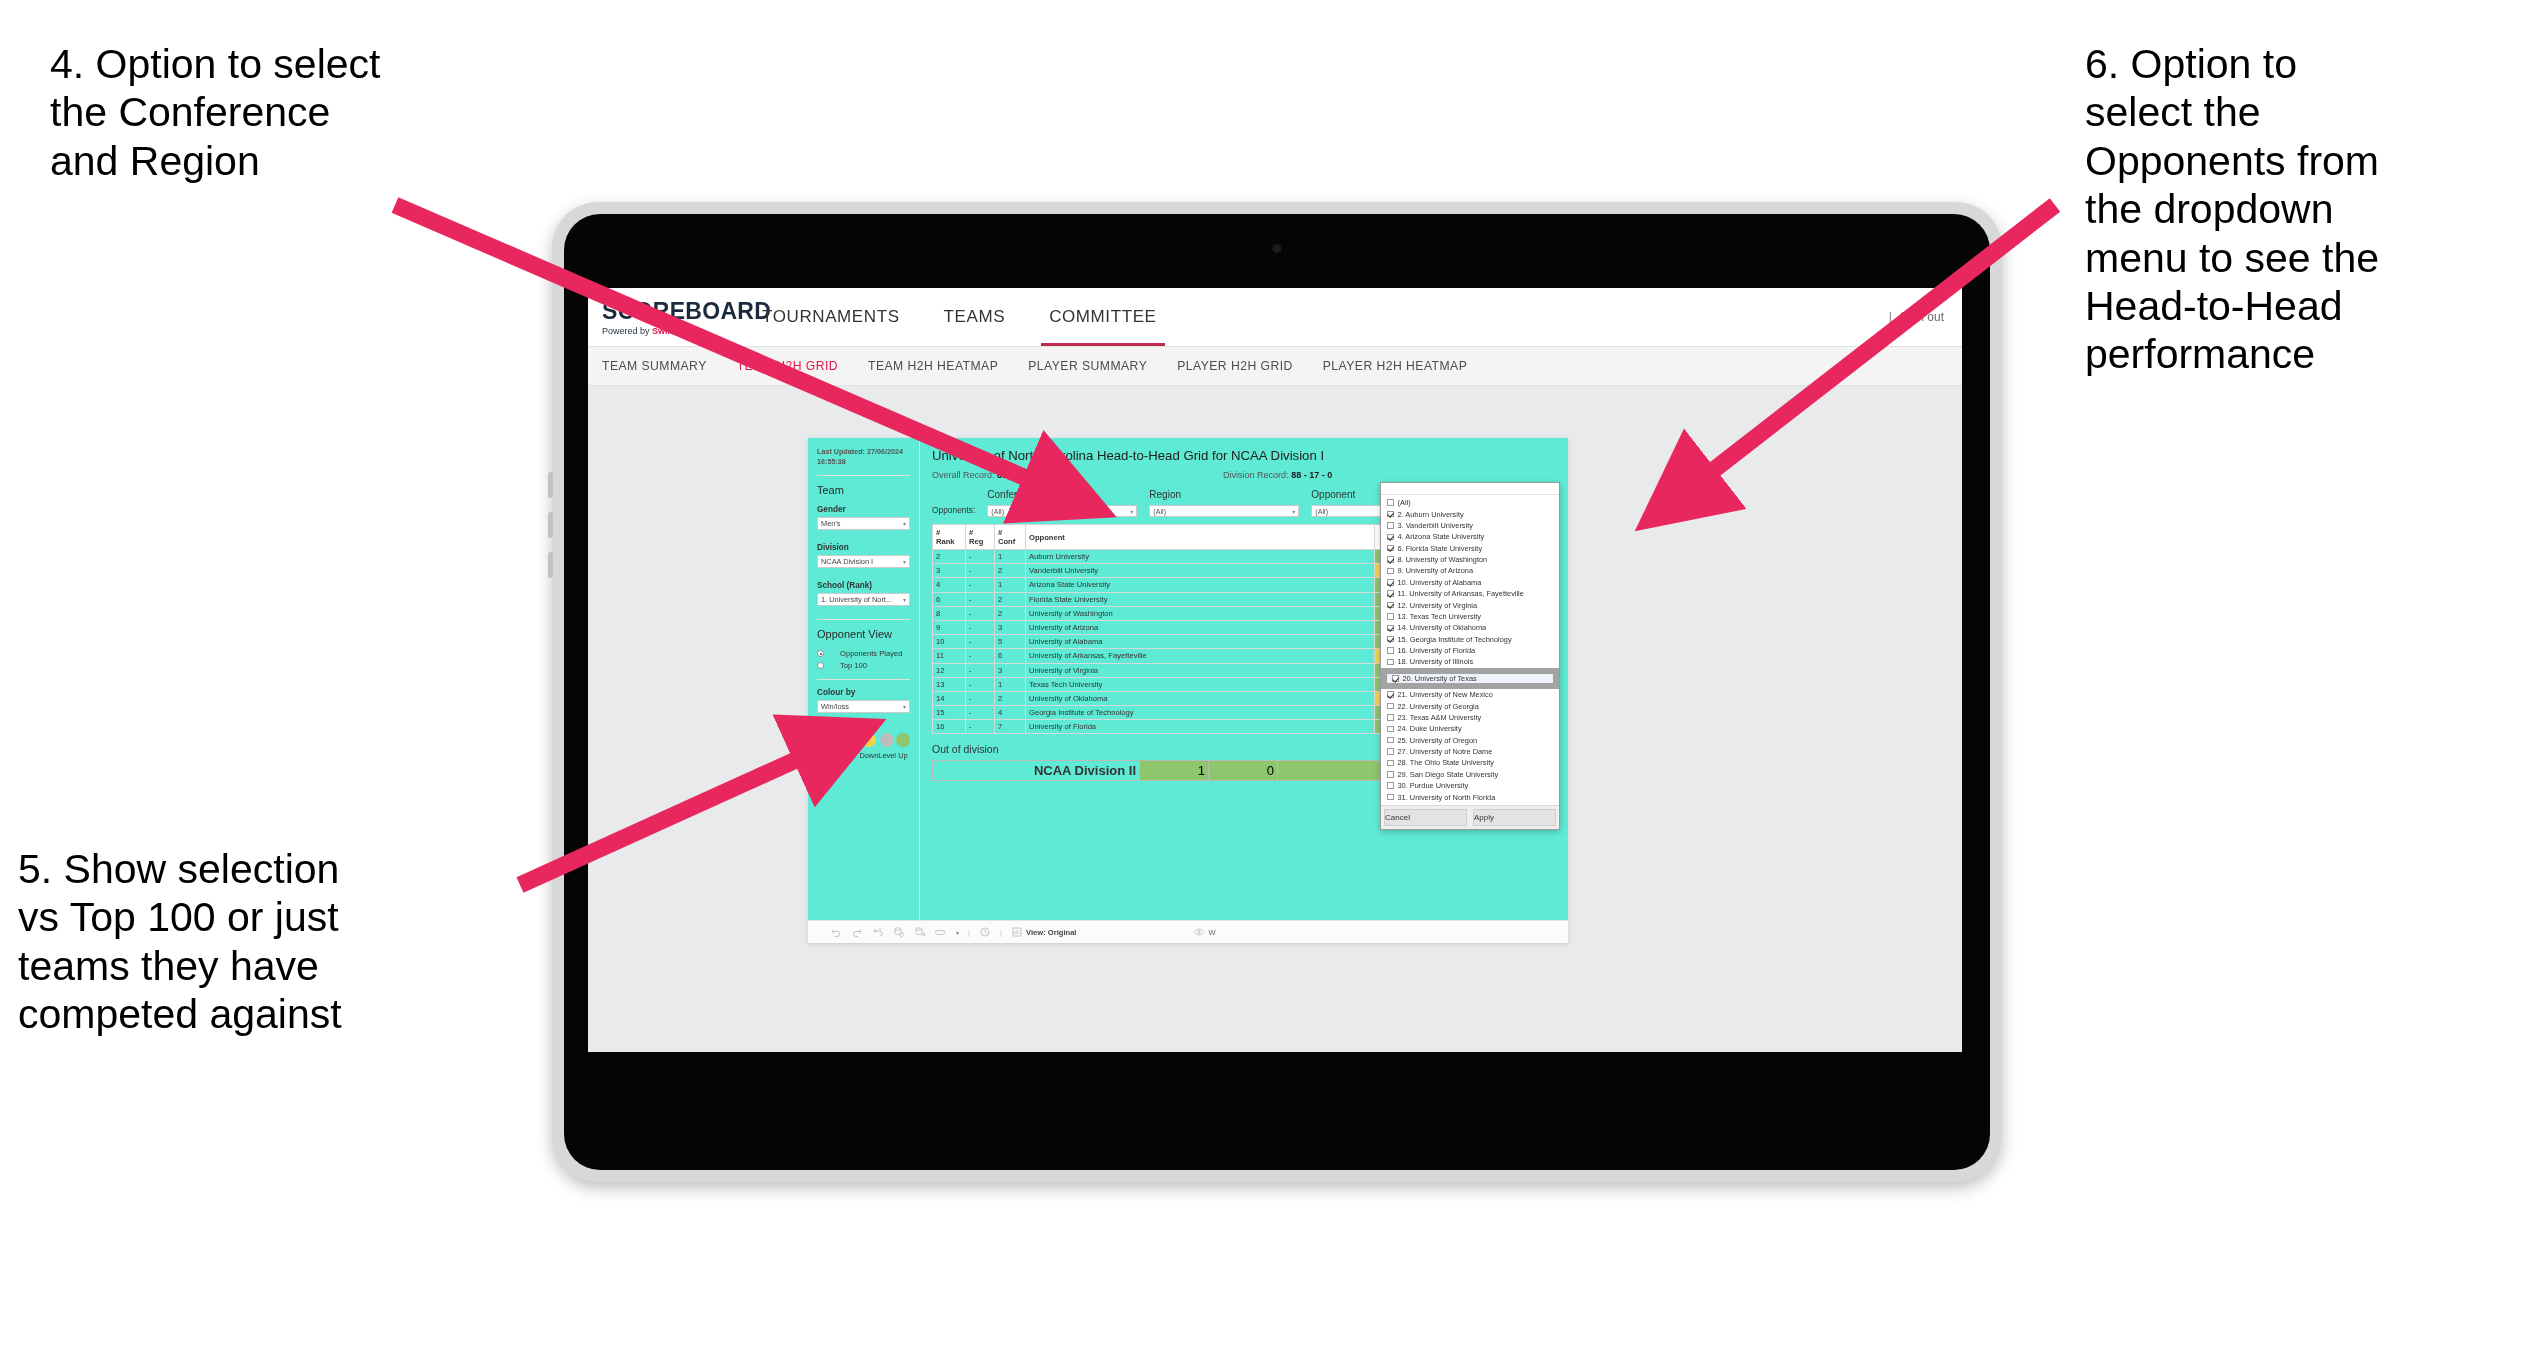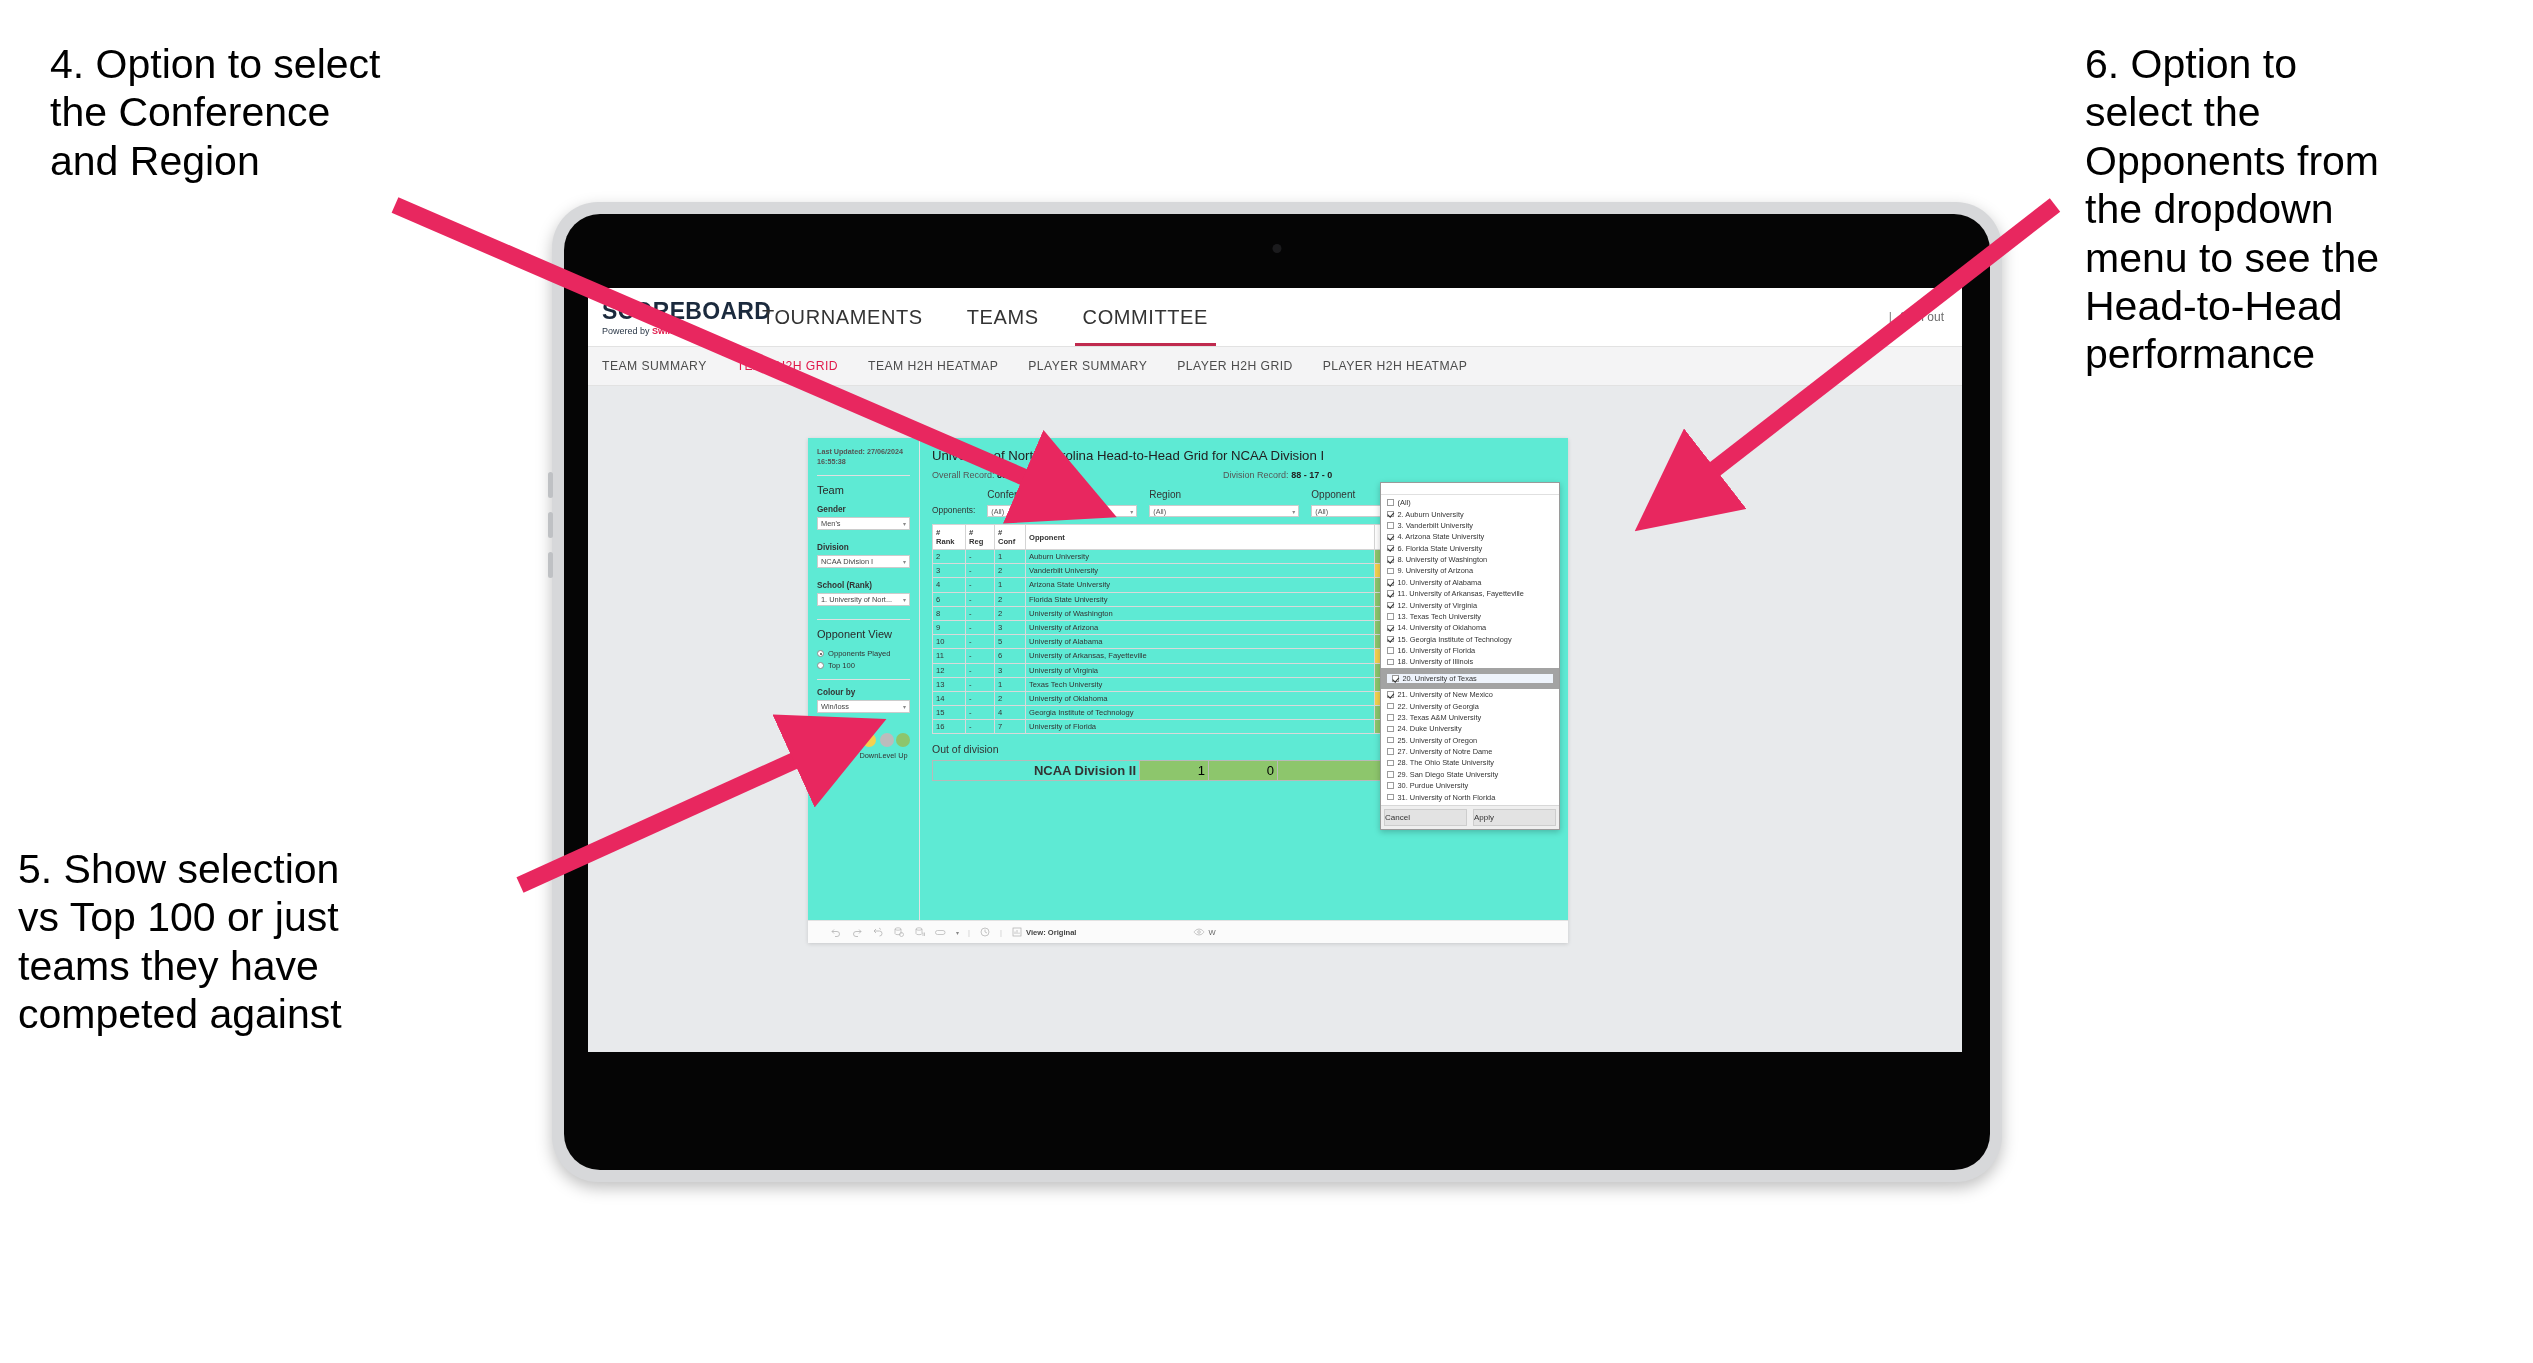--- a/index.html
+++ b/index.html
@@ -29,21 +29,21 @@
 
   
   #topnav{height:58px;background:#fff;display:flex;align-items:stretch;
     border-bottom:1px solid #e2e2e2;position:relative;}
   .logo-wrap{width:152px;display:flex;flex-direction:column;justify-content:center;
     padding-left:14px;box-sizing:border-box;}
   .logo-main{font-size:23px;font-weight:bold;letter-spacing:.3px;color:#1b2a3d;
     font-family:"Liberation Sans",sans-serif;}
   .logo-sub{font-size:9px;color:#2a3747;margin-top:1px;}
   .logo-sub b{color:#e0194a;}
-  .navitem{display:flex;align-items:center;padding:0 22px;font-size:20px;
+  .navitem{display:flex;align-items:center;padding:0 22px;font-size:17px;
     color:#333;letter-spacing:.6px;position:relative;}
   .navitem.active::after{content:"";position:absolute;left:14px;right:14px;bottom:0;
     height:3px;background:#c02a4e;}
   .nav-right{margin-left:auto;display:flex;align-items:center;padding-right:18px;
     font-size:12px;color:#7a7a7a;gap:8px;}
   .nav-right a{color:#6d6d6d;text-decoration:none;}
   #subnav{height:38px;background:#f4f4f5;border-bottom:1px solid #e2e2e2;
     display:flex;align-items:center;padding-left:14px;}
   .subitem{font-size:12.2px;color:#4c4c4c;letter-spacing:.45px;margin-right:30px;}
   .subitem.active{color:#e0194a;}
@@ -57,21 +57,21 @@
   #filters{width:112px;border-right:1px solid #e3e3e3;box-sizing:border-box;
     padding:9px 9px 0 9px;font-size:8px;color:#333;position:relative;}
   .lastupd{font-size:7.2px;color:#555;line-height:1.35;font-weight:bold;}
   .fdiv{border-top:1px solid #e0e0e0;margin:9px 0 8px 0;}
   .fsec-title{font-size:11px;color:#2a2a2a;margin-bottom:9px;}
   .flabel{font-size:8.2px;font-weight:bold;color:#333;margin-bottom:3px;}
   .fsel{height:13px;border:1px solid #ccc;background:#fff;font-size:7.4px;
     color:#444;display:flex;align-items:center;padding:0 3px;box-sizing:border-box;
     justify-content:space-between;margin-bottom:13px;}
   .caret{color:#888;font-size:6px;}
-  .radio-row{display:flex;align-items:center;gap:4px;margin-bottom:3px;font-size:7.6px;color:#333;}
+  .radio-row{display:flex;align-items:center;gap:16px;margin-bottom:3px;font-size:7.6px;color:#333;}
   .radio{width:7px;height:7px;border:1px solid #8d8d8d;border-radius:50%;
     background:#fff;box-sizing:border-box;position:relative;flex:none;}
   .radio.on::after{content:"";position:absolute;left:1.5px;top:1.5px;width:2px;height:2px;
     border-radius:50%;background:#444;}
   .legend{display:flex;justify-content:flex-end;margin-top:20px;}
   .lg{display:flex;flex-direction:column;align-items:center;gap:4px;}
   .dot{width:14px;height:14px;border-radius:50%;}
   .lgtxt{font-size:7.4px;color:#333;}
 
   

